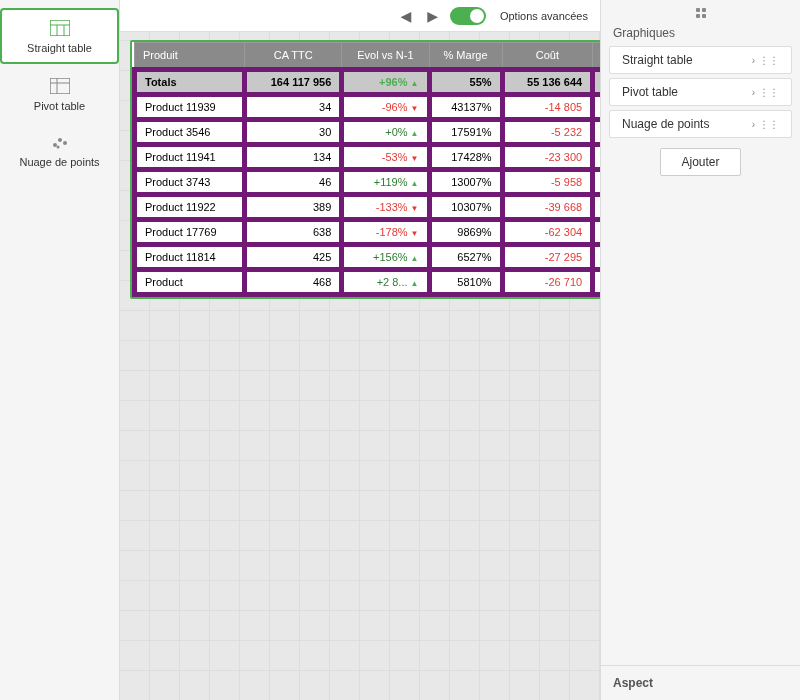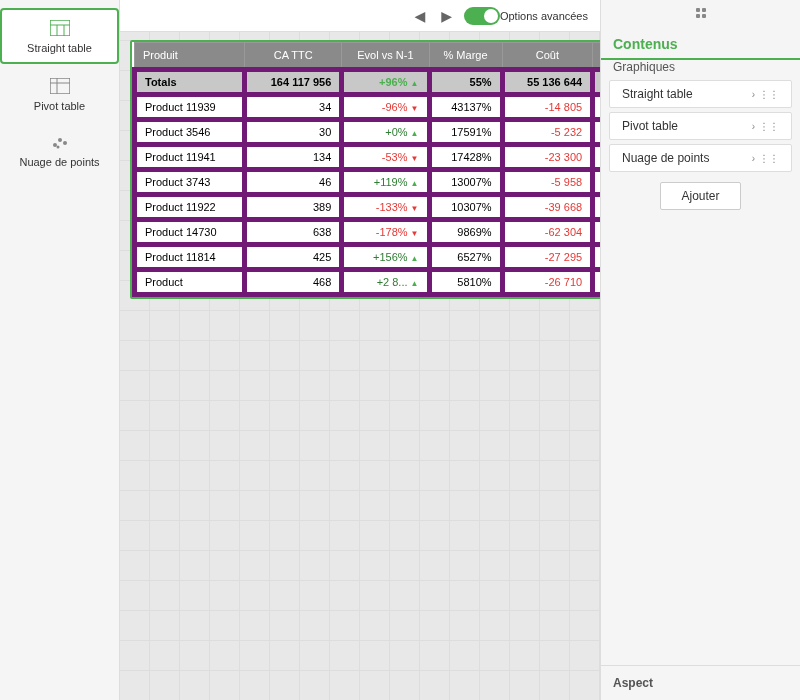--- a/index.html
+++ b/index.html
@@ -62,21 +62,21 @@
     }
     .nav-arrow {
       cursor: pointer;
       color: #666;
       font-size: 14px;
       padding: 2px 4px;
     }
     .toggle-switch {
       display: flex;
       align-items: center;
-      gap: 0;
+      gap: 14px;
     }
     .toggle-track {
       width: 36px; height: 18px;
       background: #4caf50;
       border-radius: 9px;
       position: relative;
       cursor: pointer;
     }
     .toggle-thumb {
       width: 14px; height: 14px;
@@ -326,21 +326,21 @@
     </tr>
             <tr>
       <td class="left">Product 11922</td>
       <td>389</td>
       <td><span style="color:#e53935">-133%</span> <span class="arrow-down">▼</span></td>
       <td>10307%</td>
       <td style="color:#e53935">-39 668</td>
       <td>40 057</td>
     </tr>
             <tr>
-      <td class="left">Product 14730</td>
+      <td class="left">Product 17769</td>
       <td>638</td>
       <td><span style="color:#e53935">-178%</span> <span class="arrow-down">▼</span></td>
       <td>9869%</td>
       <td style="color:#e53935">-62 304</td>
       <td>62 941</td>
     </tr>
             <tr>
       <td class="left">Product 11814</td>
       <td>425</td>
       <td><span style="color:#2e7d32">+156%</span> <span class="arrow-up">▲</span></td>
@@ -365,21 +365,20 @@
 
 <div class="right-panel">
   <div class="top-right-icons">
     <div class="icon-grid">
       <div class="icon-dot"></div>
         <div class="icon-dot"></div>
       <div class="icon-dot"></div>
         <div class="icon-dot"></div>
     </div>
   </div>
-  <div class="right-panel-header">Contenus</div>
   <div class="right-section-label">Graphiques</div>
 
   <div class="right-item">
     <span class="item-label">Straight table</span>
     <span class="item-icons">
       <span>›</span>
       <span>⋮⋮</span>
     </span>
   </div>
   <div class="right-item">

